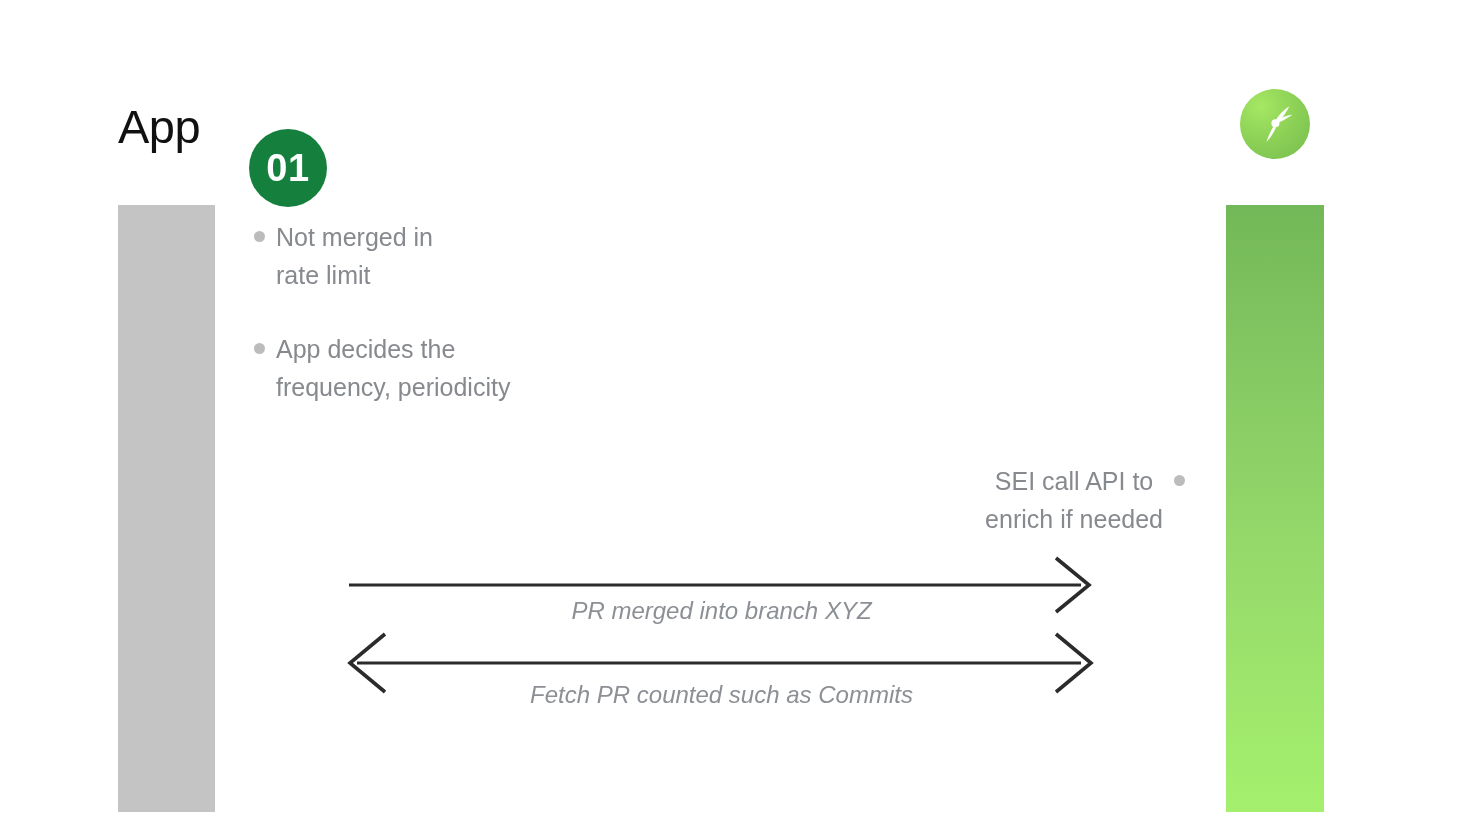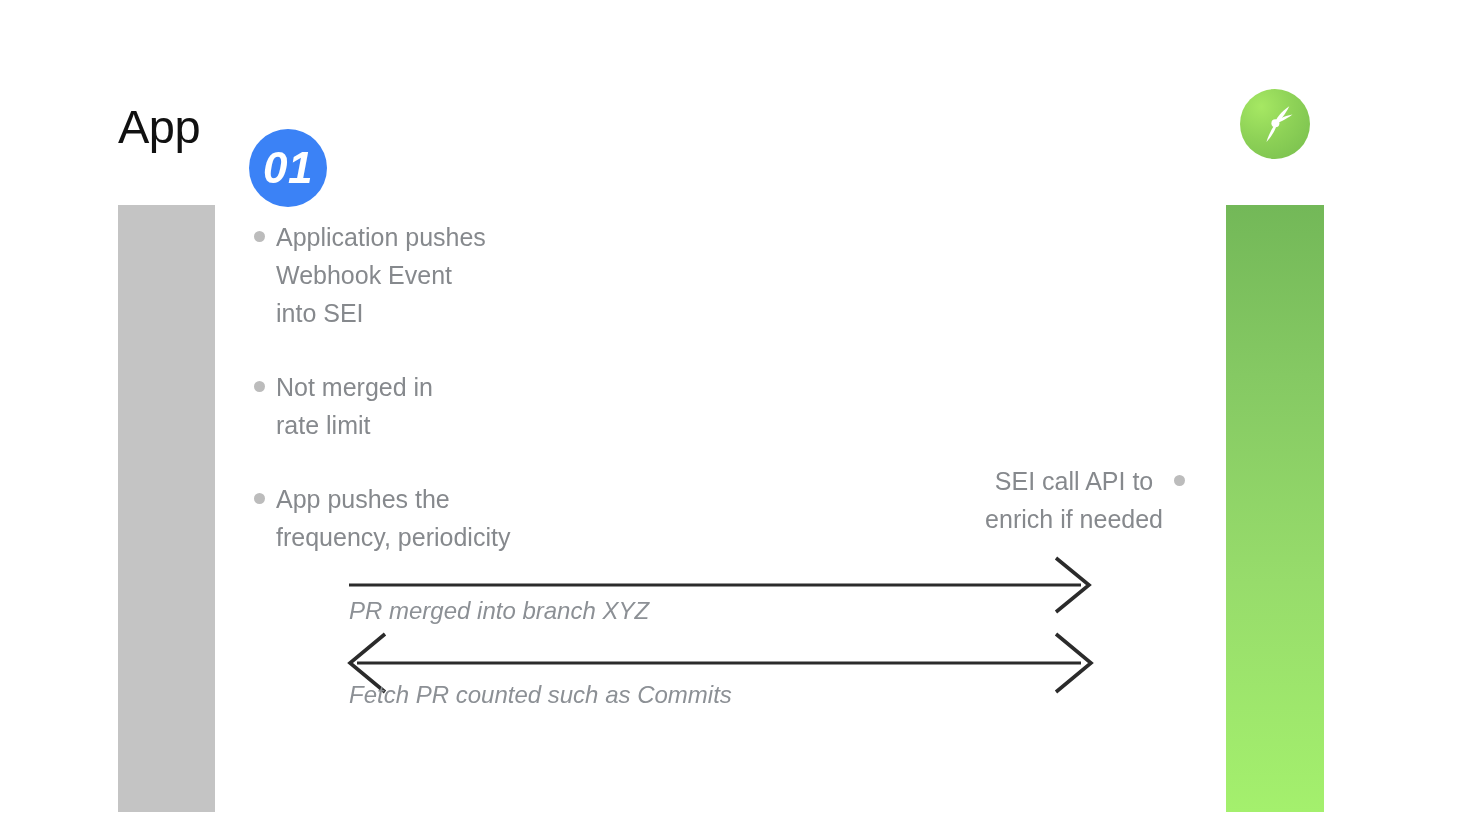--- a/index.html
+++ b/index.html
@@ -64,29 +64,28 @@
     overflow: hidden;
   }
   .brand-logo svg { display: block; width: 70px; height: 70px; }
 
   
   .step-badge {
     position: absolute;
     width: 78px;
     height: 78px;
     border-radius: 50%;
-    background: #3b82f6;
+    background: #15803d;
     color: #ffffff;
-    font-size: 44px;
+    font-size: 38px;
     font-weight: 700;
     display: flex;
     align-items: center;
     justify-content: center;
     letter-spacing: 0.5px;
-    font-style: italic;
   }
   .badge-01 { left: 249px; top: 129px; }
   .badge-02 { left: 1077px; top: 373px; }
 
   
   .bullet-group {
     position: absolute;
   }
   .group-left  { left: 254px; top: 218px; width: 420px; }
   .group-right { left: 840px; top: 462px; width: 345px; }
@@ -130,20 +129,21 @@
 
   .arrow-1 { left: 349px; top: 565px; width: 745px; height: 40px; }
   .arrow-2 { left: 349px; top: 640px; width: 745px; height: 48px; }
 
   .arrow-label {
     position: absolute;
     font-size: 24px;
     line-height: 30px;
     color: #8c9095;
     font-style: italic;
+    text-align: center;
     width: 745px;
     left: 349px;
     white-space: nowrap;
   }
   .label-1 { top: 596px; }
   .label-2 { top: 680px; }
 </style>
 </head>
 <body>
 
@@ -165,32 +165,26 @@
       </g>
     </svg>
   </div>
 
   <div class="step-badge badge-01">01</div>
 
 
   <div class="bullet-group group-left">
     <div class="bullet-item">
       <span class="bullet-dot"></span>
-      <span class="bullet-text">Application pushes
-Webhook Event
-into SEI</span>
-    </div>
-    <div class="bullet-item">
-      <span class="bullet-dot"></span>
       <span class="bullet-text">Not merged in
 rate limit</span>
     </div>
     <div class="bullet-item">
       <span class="bullet-dot"></span>
-      <span class="bullet-text">App pushes the
+      <span class="bullet-text">App decides the
 frequency, periodicity</span>
     </div>
   </div>
 
   <div class="bullet-group group-right">
     <div class="bullet-item">
       <span class="bullet-text">SEI call API to
 enrich if needed</span>
       <span class="bullet-dot"></span>
     </div>

